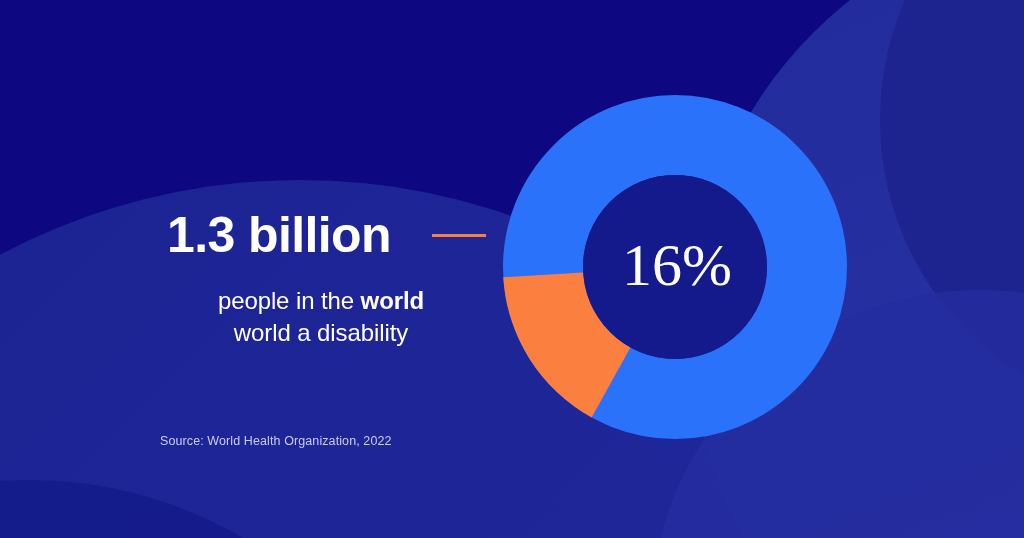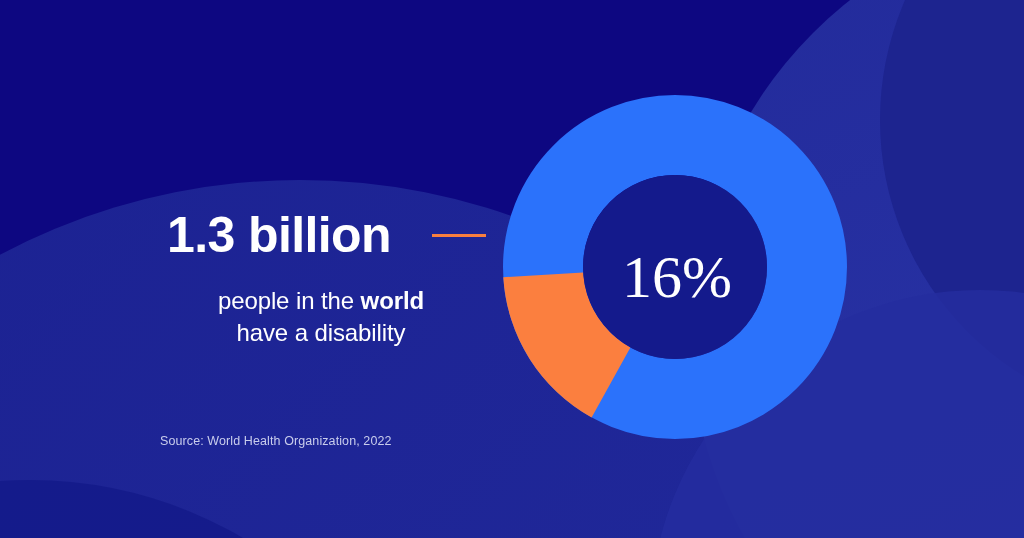--- a/index.html
+++ b/index.html
@@ -76,21 +76,21 @@
     width: 54px;
     height: 3px;
     background: #f97f3f;
     z-index: 5;
   }
 
   
   .donut-label {
     position: absolute;
     left: 503px;
-    top: 107px;
+    top: 95px;
     width: 344px;
     height: 344px;
     display: flex;
     align-items: center;
     justify-content: center;
     z-index: 6;
   }
   .donut-label span {
     font-family: "Liberation Serif", "DejaVu Serif", serif;
     font-size: 60px;
@@ -138,18 +138,18 @@
   </svg>
 
   <div class="donut-label">
     <span>16%</span>
   </div>
 
   <div class="connector"></div>
 
   <div class="text-block">
     <p class="headline">1.3 billion</p>
-    <p class="subline"><span>people in the </span><span class="strong">world</span><br><span>have a disability</span></p>
+    <p class="subline"><span>people in the </span><span class="strong">world</span><br><span>world a disability</span></p>
   </div>
 
   <p class="source">Source: World Health Organization, 2022</p>
 
 </div>
 
 </body></html>

